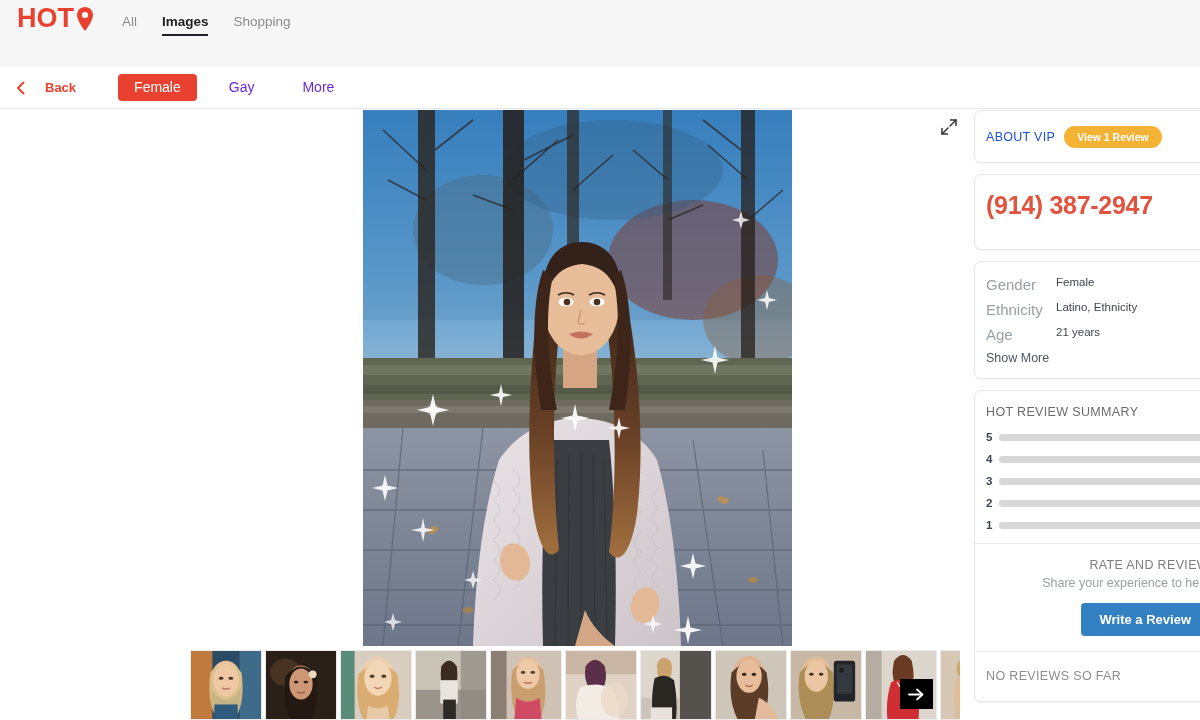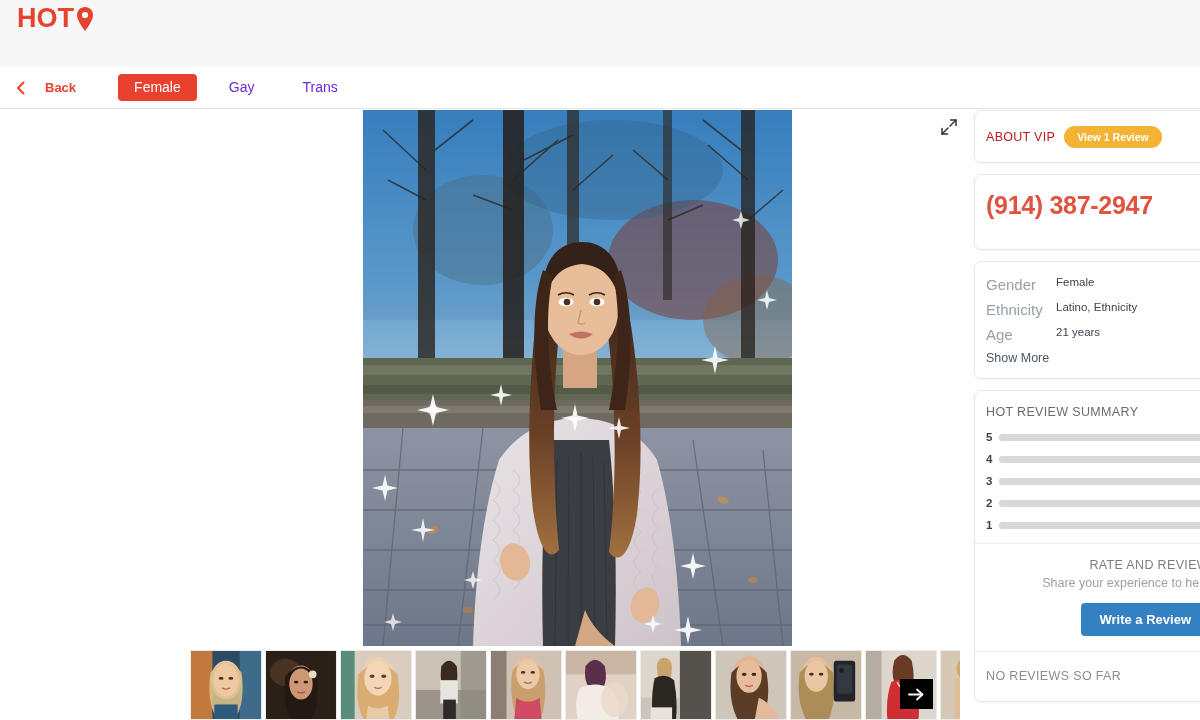--- a/index.html
+++ b/index.html
@@ -113,21 +113,21 @@
     background:#fff;
   }
   .card {
     background:#fff; border:1px solid #e8e8e8; border-radius:7px;
     box-shadow:0 1px 2px rgba(0,0,0,0.05);
     margin-bottom:11px; width:250px;
   }
   .card-vip {
     height:53px; display:flex; align-items:center; padding:0 0 0 11px; gap:9px;
   }
-  .vip-label { font-size:12.5px; color:#b91c1c; letter-spacing:0.3px; }
+  .vip-label { font-size:12.5px; color:#1d4ed8; letter-spacing:0.3px; }
   .vip-pill {
     background:#f5b335; color:#fff; font-size:10.5px; font-weight:bold;
     padding:5px 13px; border-radius:12px; cursor:pointer; white-space:nowrap;
   }
 
   .card-contact { padding:16px 0 18px 11px; }
   .phone {
     font-size:25px; font-weight:bold; color:#e0533f; letter-spacing:-0.3px;
     margin-bottom:11px; cursor:pointer;
   }
@@ -187,34 +187,39 @@
   <div class="top-header">
     <div class="logo">
       <span class="logo-text">HOT</span>
       <svg class="pin-icon" viewBox="0 0 20 26">
         <path d="M10 1 C5.6 1 2 4.6 2 9 C2 15 10 25 10 25 C10 25 18 15 18 9 C18 4.6 14.4 1 10 1 Z" fill="#e8412f"></path>
         <circle cx="10" cy="9" r="3.1" fill="#ffffff"></circle>
       </svg>
     </div>
 
     <div class="search-wrap">
+      <div class="tabs">
+        <div class="tab first">All</div>
+        <div class="tab active">Images</div>
+        <div class="tab">Shopping</div>
+      </div>
     </div>
   </div>
 
   <div class="filter-bar">
     <div class="back-btn">
       <svg class="chev-left" viewBox="0 0 9 14">
         <polyline points="7.5,1.5 2,7 7.5,12.5" fill="none" stroke="#e8412f" stroke-width="2" stroke-linecap="round" stroke-linejoin="round"></polyline>
       </svg>
       <span>Back</span>
     </div>
     <div class="chips">
       <div class="chip active">Female</div>
       <div class="chip plain">Gay</div>
-      <div class="chip plain">Trans</div>
+      <div class="chip plain">More</div>
     </div>
   </div>
 
   <div class="stage">
     <div class="main-photo">
       <svg class="photo-canvas" viewBox="0 0 429 536" preserveAspectRatio="none">
         <defs>
           <linearGradient id="sky" x1="0" y1="0" x2="0" y2="1">
             <stop offset="0%" stop-color="#2f7ec4"></stop>
             <stop offset="55%" stop-color="#5d9fd4"></stop>

